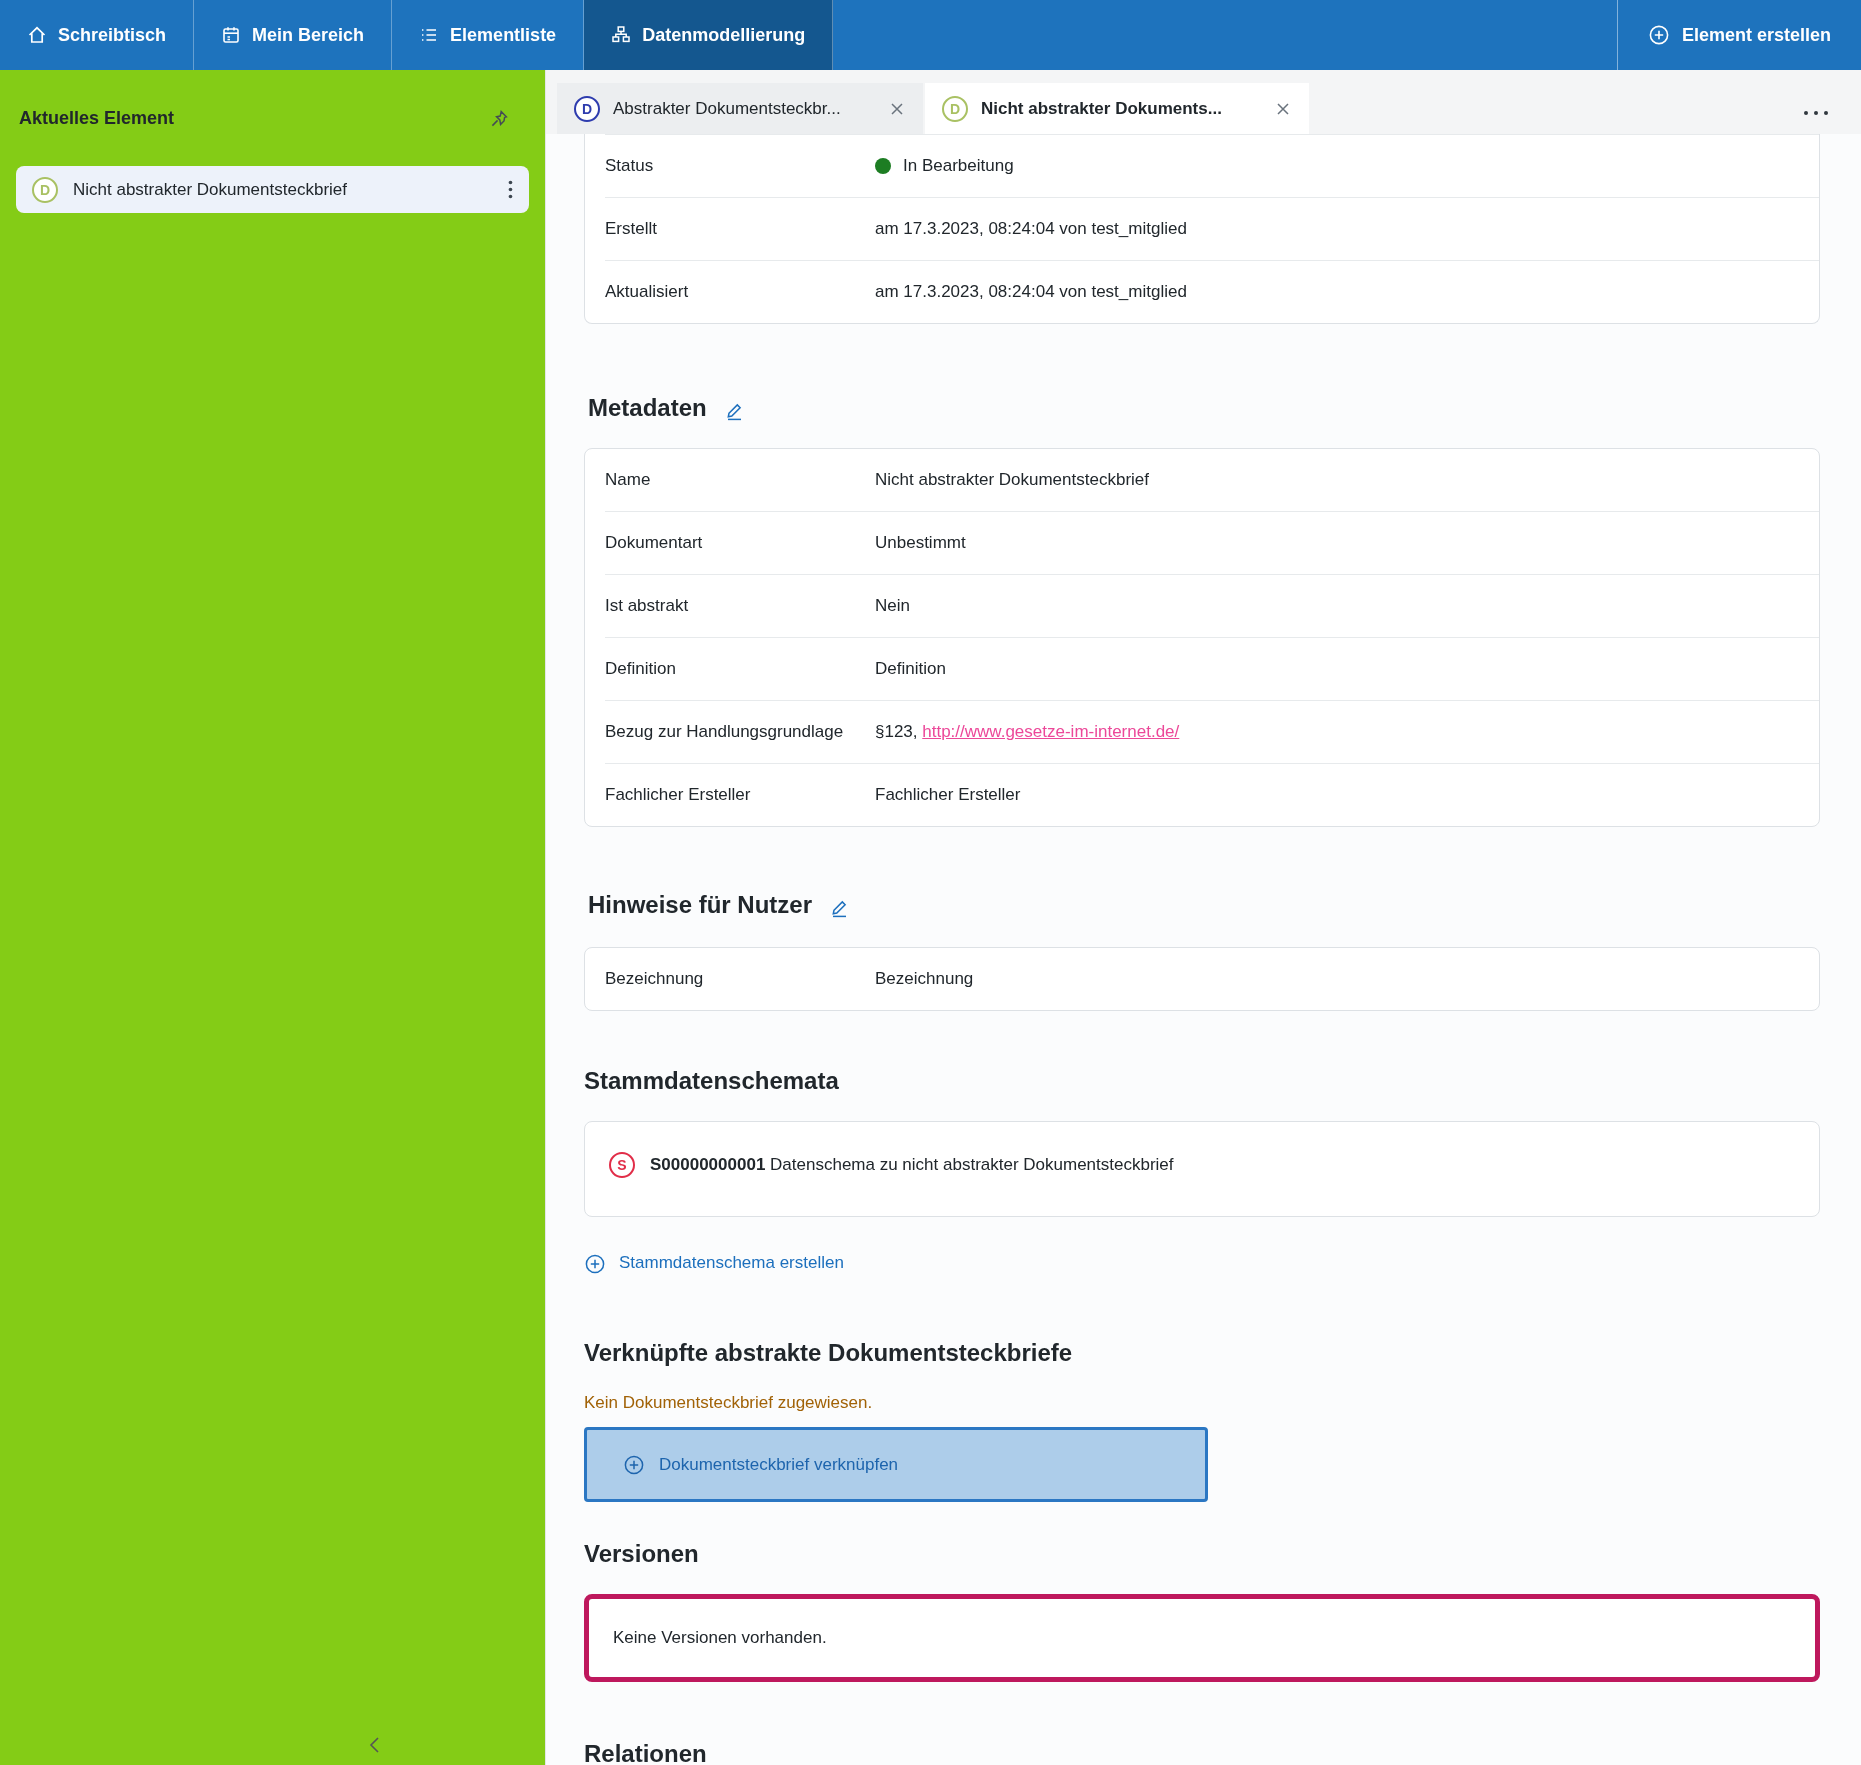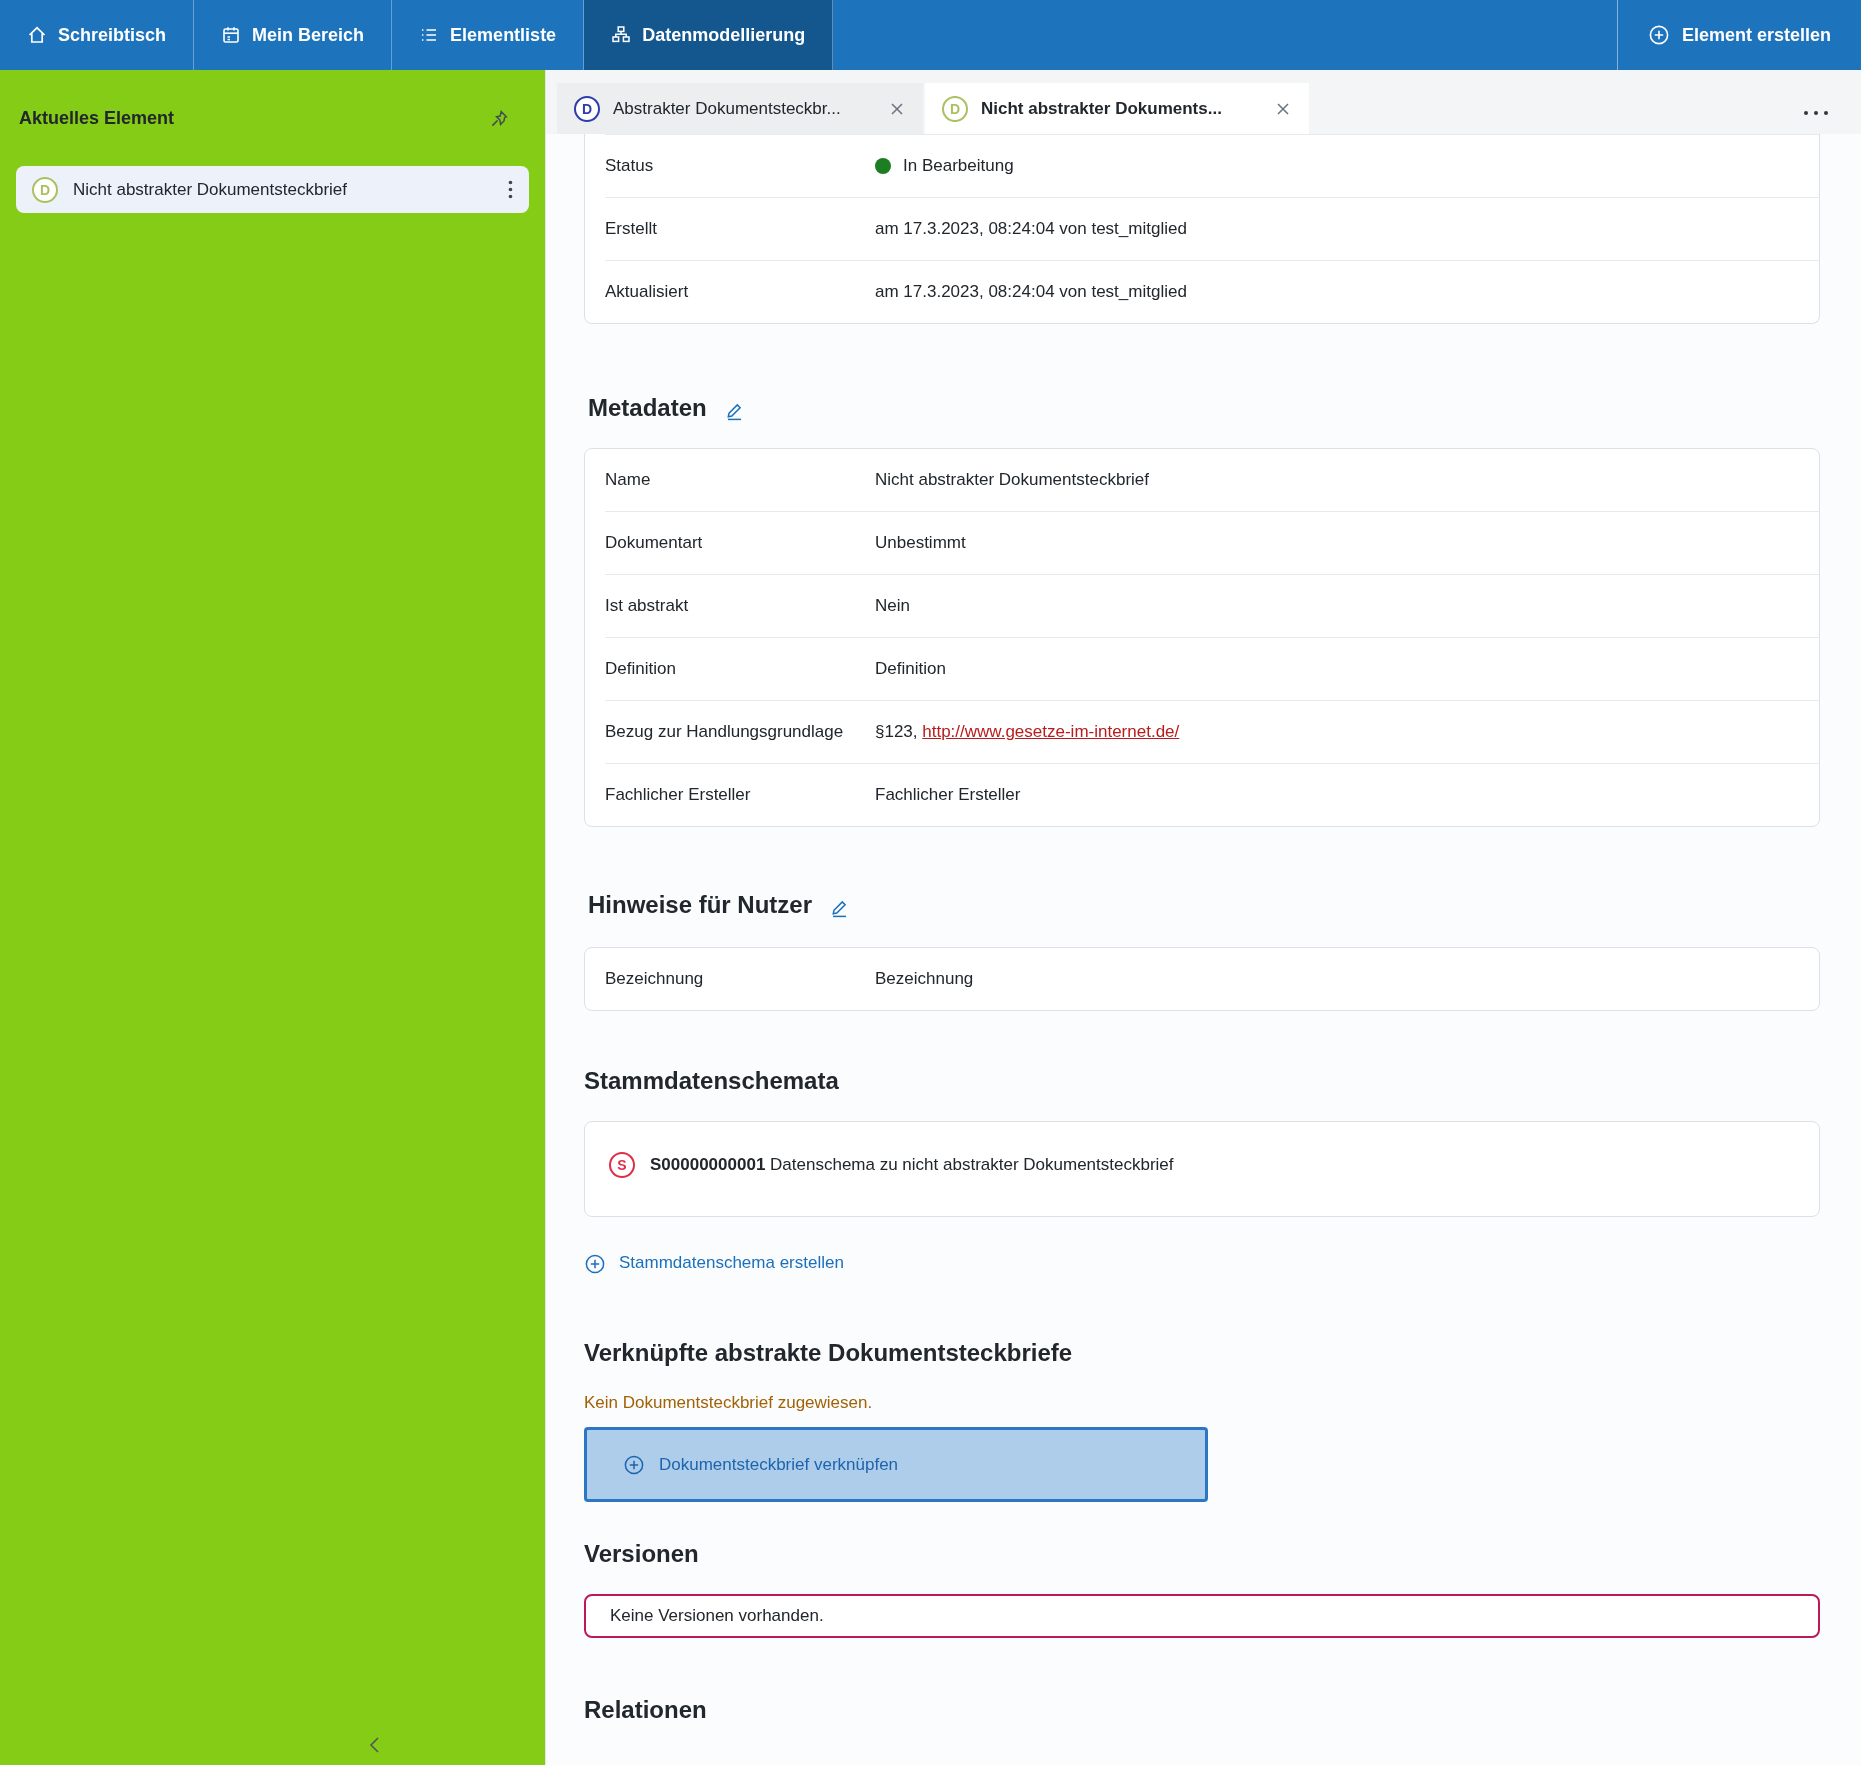--- a/index.html
+++ b/index.html
@@ -54,21 +54,21 @@
 
   
   .tbl { background:#fff; border:1px solid #dde1e5; border-radius:8px; }
   .tbl.cropped { border-top:none; border-radius:0 0 8px 8px; }
   .trow { display:flex; padding:19px 20px; }
   .tsep { height:1px; background:#e7eaec; margin-left:20px; }
   .tlabel { width:270px; flex:none; font-weight:normal; font-size:17px; line-height:24px; padding-right:16px; }
   .tvalue { flex:1; font-size:17px; line-height:24px; }
   .status-val { display:flex; align-items:center; }
   .dot { width:16px; height:16px; border-radius:50%; background:#1d7d23; margin-right:12px; flex:none; }
-  a.lnk { color:#b91c1c; text-decoration:underline; }
+  a.lnk { color:#ec4899; text-decoration:underline; }
 
   
   .sec-head { display:flex; align-items:center; gap:17px; font-size:24px; font-weight:bold; }
   .edit-btn { display:inline-flex; cursor:pointer; color:#1c6fbd; position:relative; top:2px; }
   .mt-status { margin-top:0; }
   .h-meta { margin:70px 4px 26px; }
   .h-hinweise { margin:64px 4px 28px; }
   .h-stamm { margin:56px 0 26px; }
   .h-verk { margin:64px 0 0; }
   .h-vers { margin:38px 0 26px; }
@@ -78,22 +78,22 @@
   .schema-item { display:flex; align-items:center; gap:15px; font-size:17px; cursor:pointer; }
   .schema-id { font-weight:bold; }
   .blue-link { margin-top:36px; display:flex; align-items:flex-start; gap:13px;
     color:#1c6fbd; font-size:17px; cursor:pointer; width:max-content; }
 
   .para { margin-top:26px; font-size:17px; color:#a16207; }
   .link-btn { margin-top:14px; width:624px; height:75px; background:#adcdea;
     border:3px solid #2b77c3; border-radius:4px; display:flex; align-items:center;
     padding-left:36px; gap:14px; color:#1d64ad; font-size:17px; cursor:pointer; }
 
-  .empty-box { background:#fff; border:2px solid #be185d; border-radius:8px;
-    padding:10px 24px; font-size:17px; }
+  .empty-box { background:#fff; border:5px solid #be185d; border-radius:8px;
+    padding:29px 24px; font-size:17px; }
 </style>
 </head>
 <body>
 
 <header class="topnav">
   <div class="nav-item">
     <span class="icon">
       <svg width="20" height="20" viewBox="0 0 20 20" fill="none" stroke="#fff" stroke-width="1.7">
         <path d="M2.5 10 L10 2.8 L17.5 10"></path>
           <path d="M4.8 8.2 V17 H15.2 V8.2"></path>

